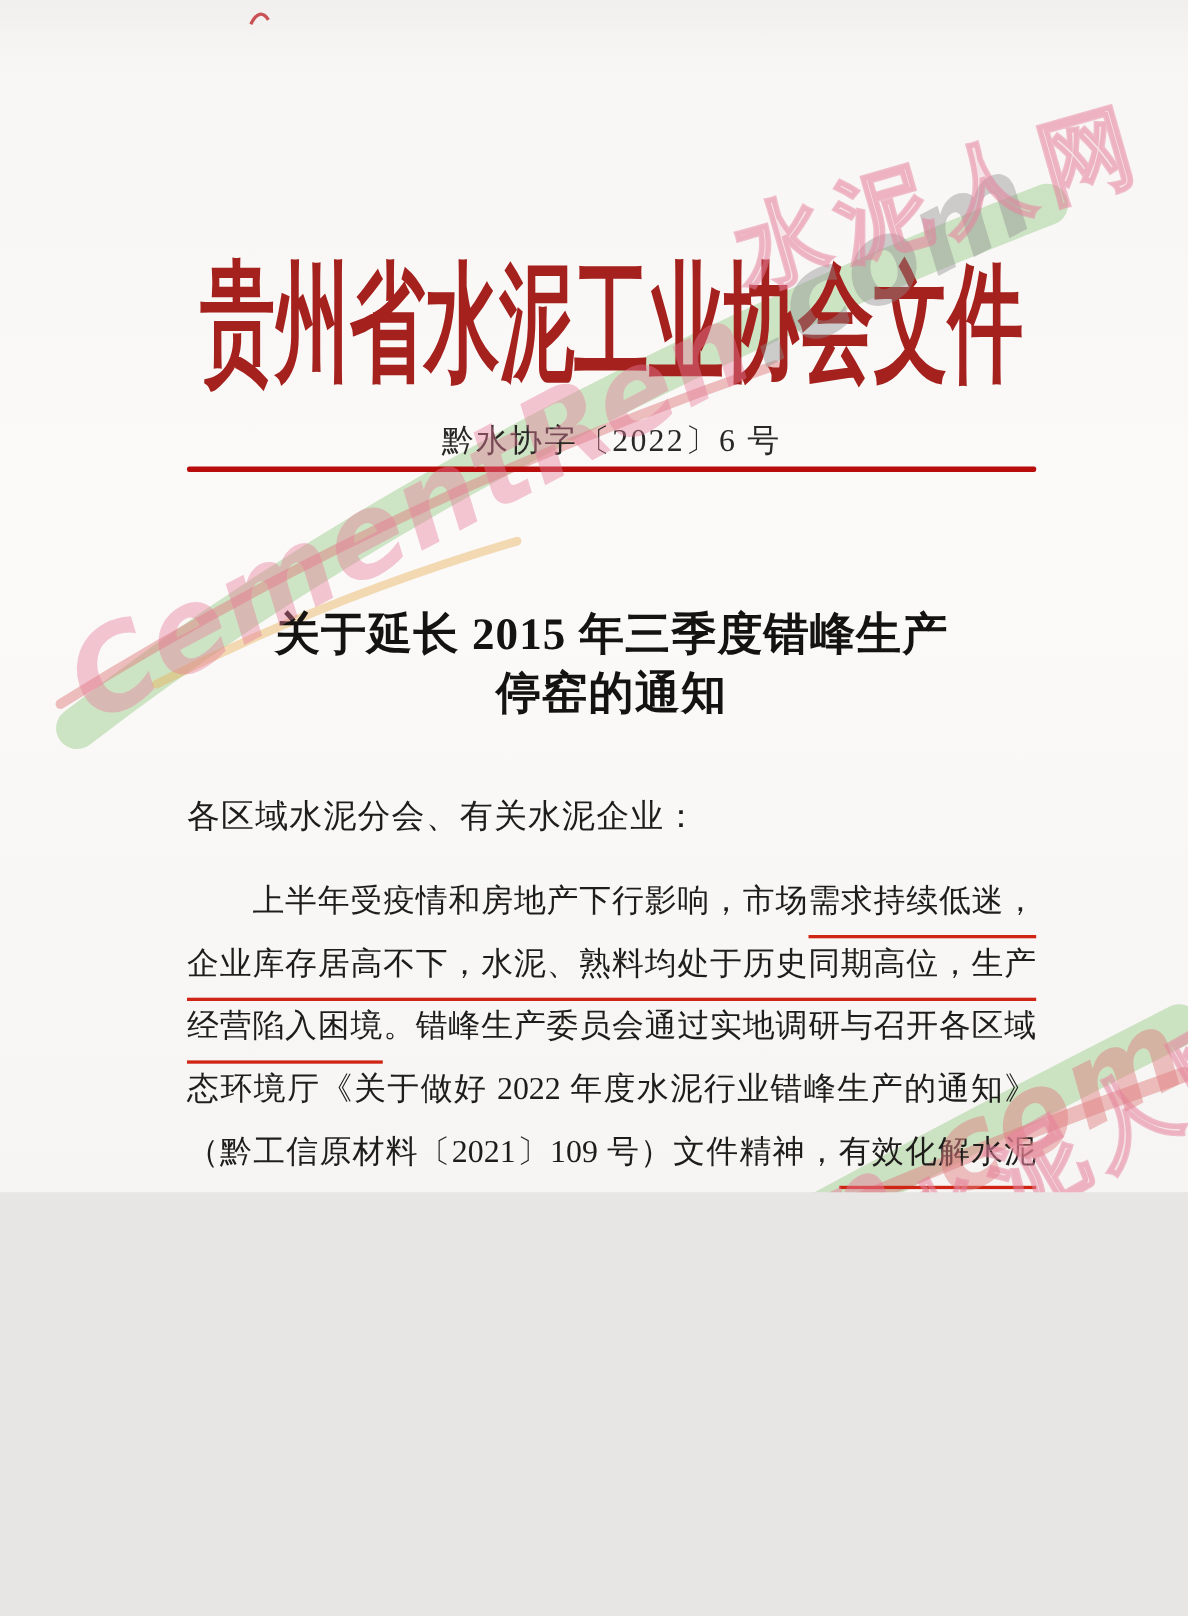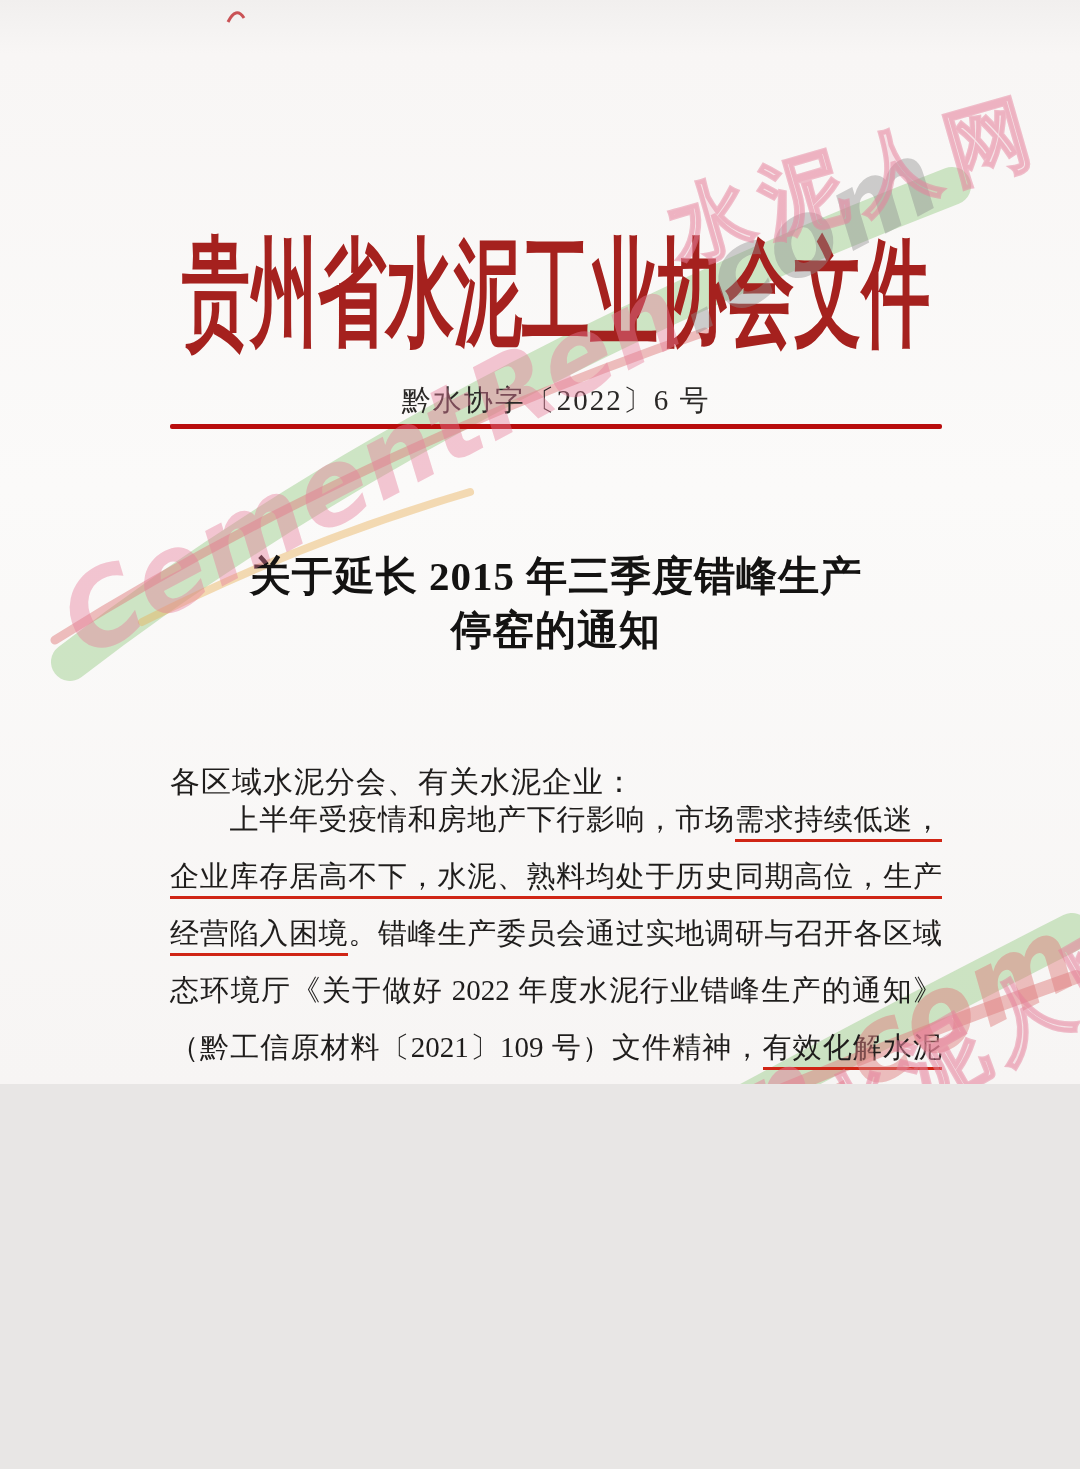--- a/index.html
+++ b/index.html
@@ -32,29 +32,29 @@
     background:var(--rule-red,#b90d0d);border-radius:2px;
   }
   .doc-title-line{
     position:absolute;left:0;width:772px;text-align:center;
     font-size:41px;font-weight:bold;color:#141312;letter-spacing:1px;white-space:nowrap;
   }
   .doc-title-1{top:549px;}
   .doc-title-2{top:603px;}
   .salutation{
     position:absolute;left:0;top:722px;width:772px;
-    font-size:30px;letter-spacing:1px;white-space:nowrap;margin-top:40px;
+    font-size:30px;letter-spacing:1px;white-space:nowrap;
   }
   .paragraph{position:absolute;left:0;top:791px;width:772px;}
   .line{
     height:57px;line-height:57px;font-size:29px;
     text-align:justify;text-align-last:justify;text-justify:inter-character;
   }
   .line.short{text-align-last:left;}
-  .u{border-bottom:3px solid var(--underline-red,#d02515);padding-bottom:4px;}
+  .u{border-bottom:3px solid var(--underline-red,#d02515);padding-bottom:15px;}
 
   .wm{position:absolute;z-index:3;pointer-events:none;white-space:nowrap;}
   .wm-brand{
     font-family:"DejaVu Sans","Liberation Sans",sans-serif;
     font-style:italic;font-weight:bold;font-size:104px;letter-spacing:2px;
     color:var(--wm-pink,#e87d9b);opacity:.42;
   }
   .wm-brand .dom-gray{color:var(--wm-gray,#8f8f8f);}
   .wm-brand .dom-salmon{color:var(--wm-salmon,#e08080);}
   .wm-brand-top{left:500px;top:398px;transform:translate(-50%,-50%) rotate(-28deg);}

